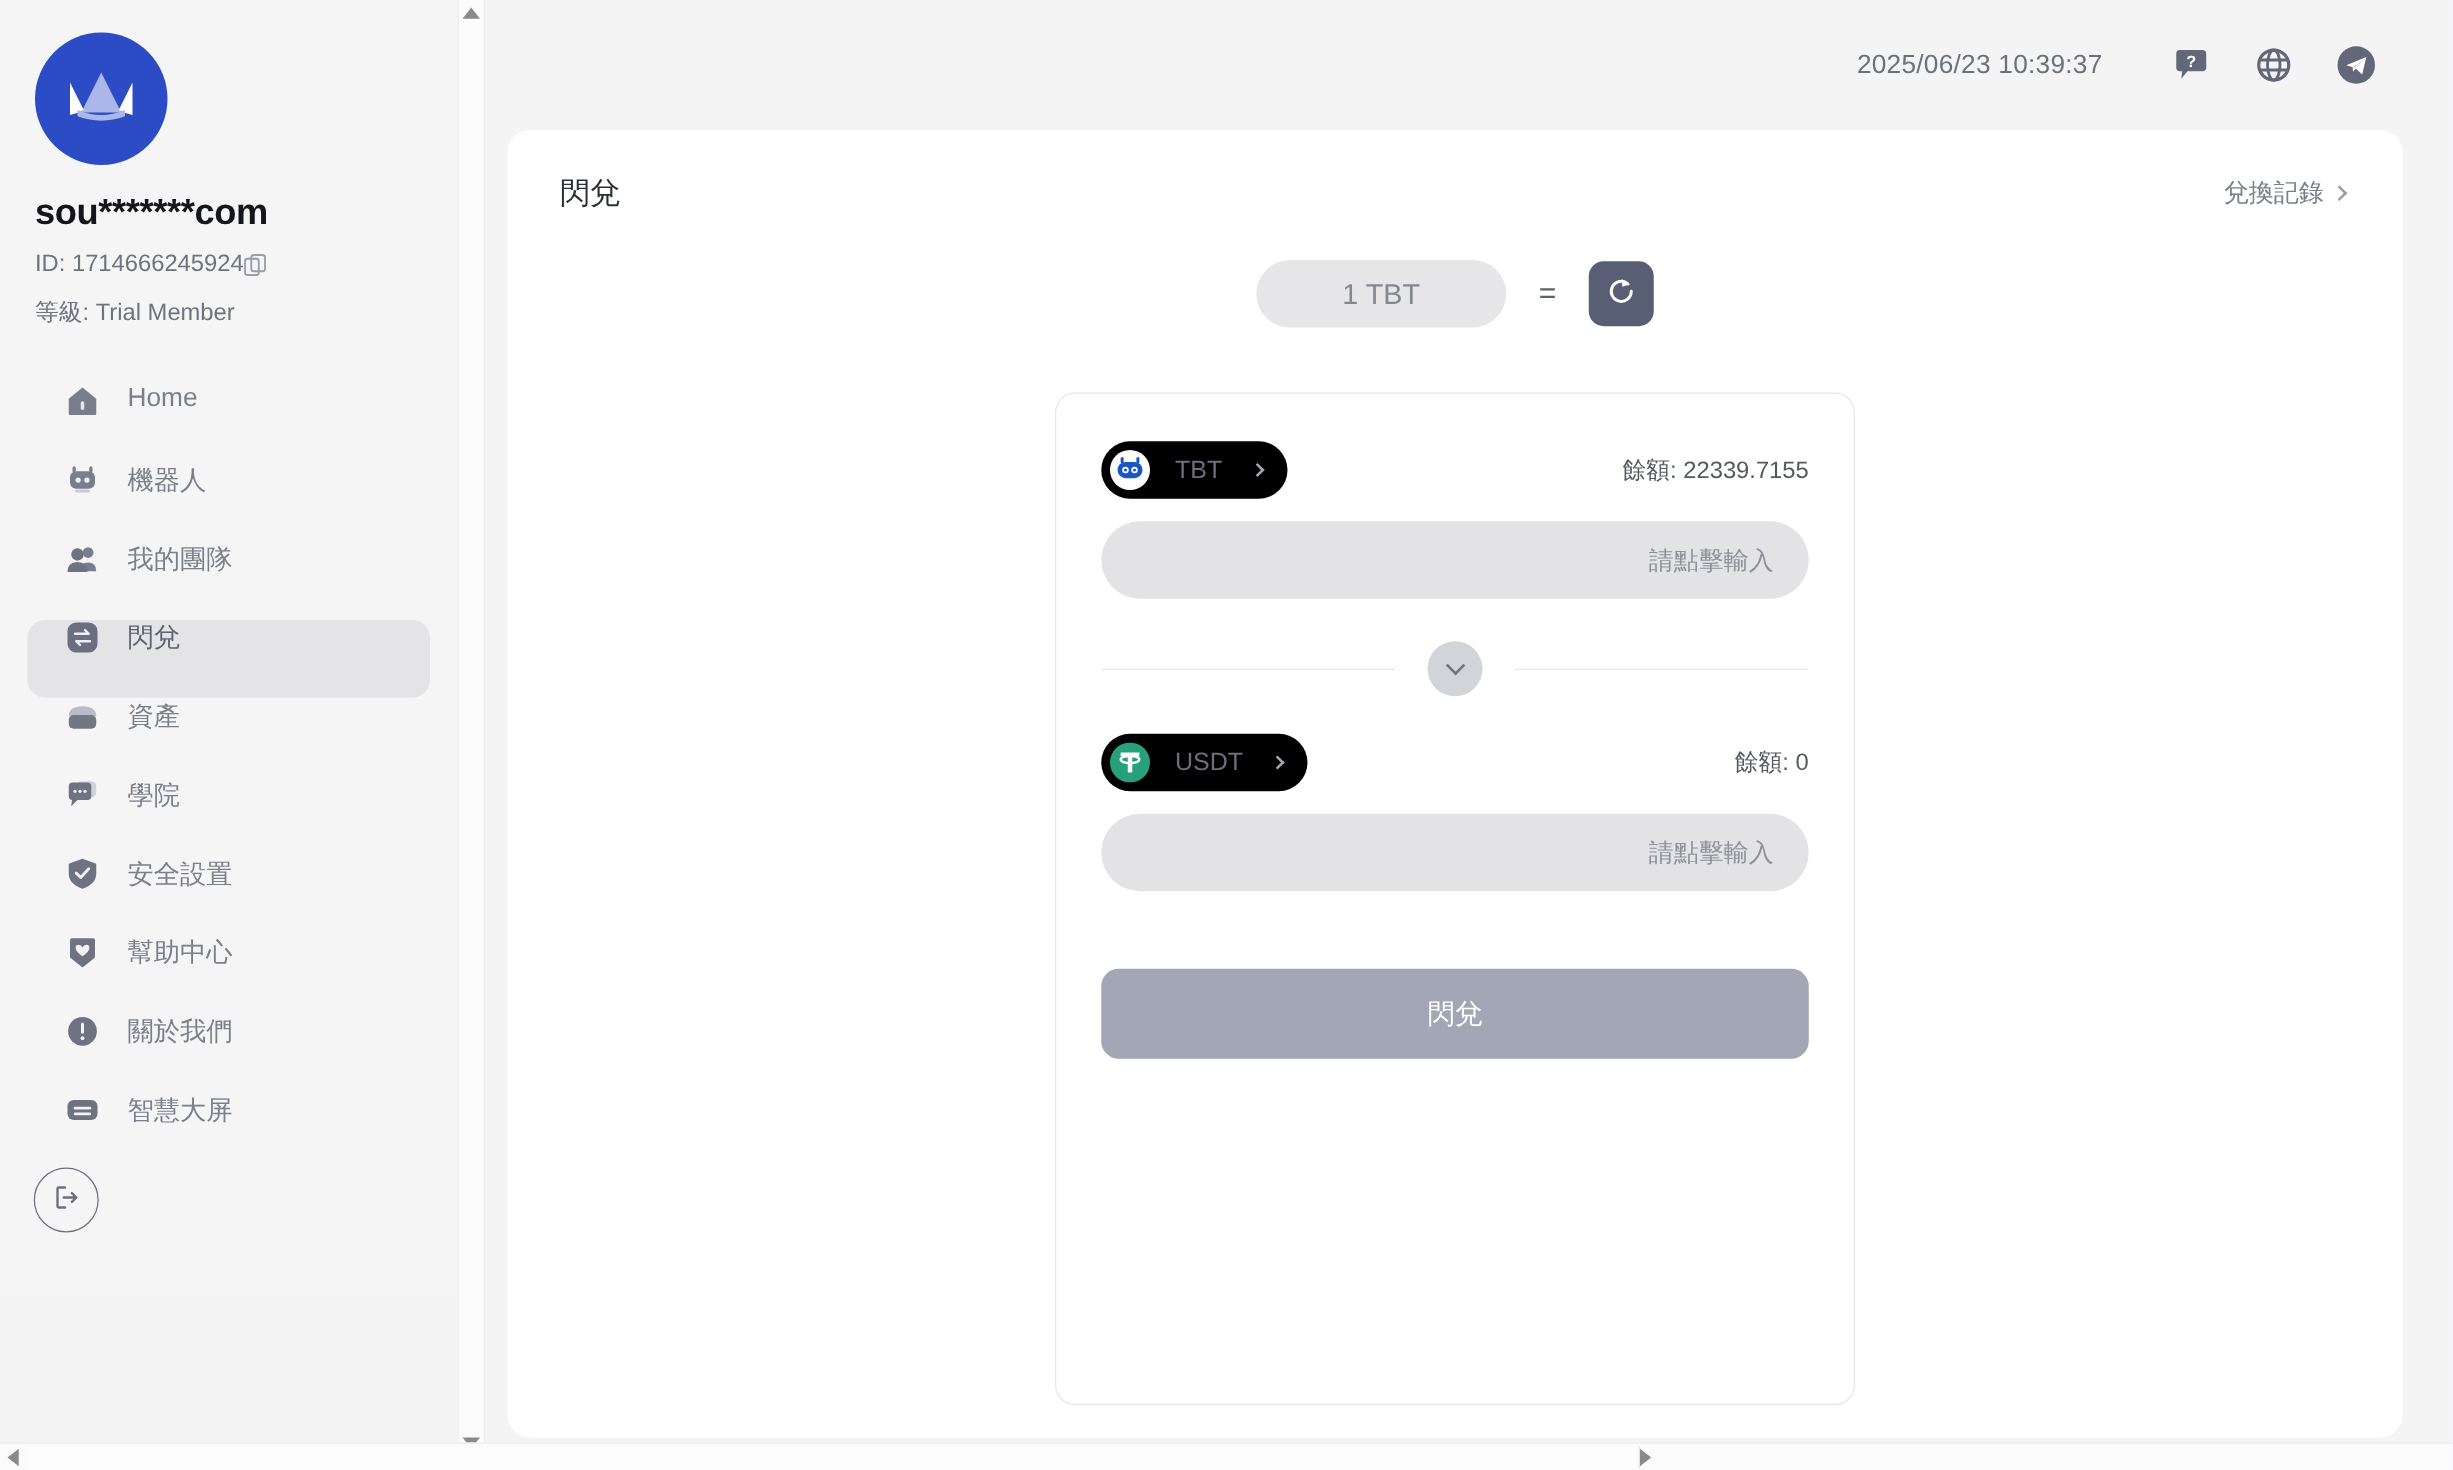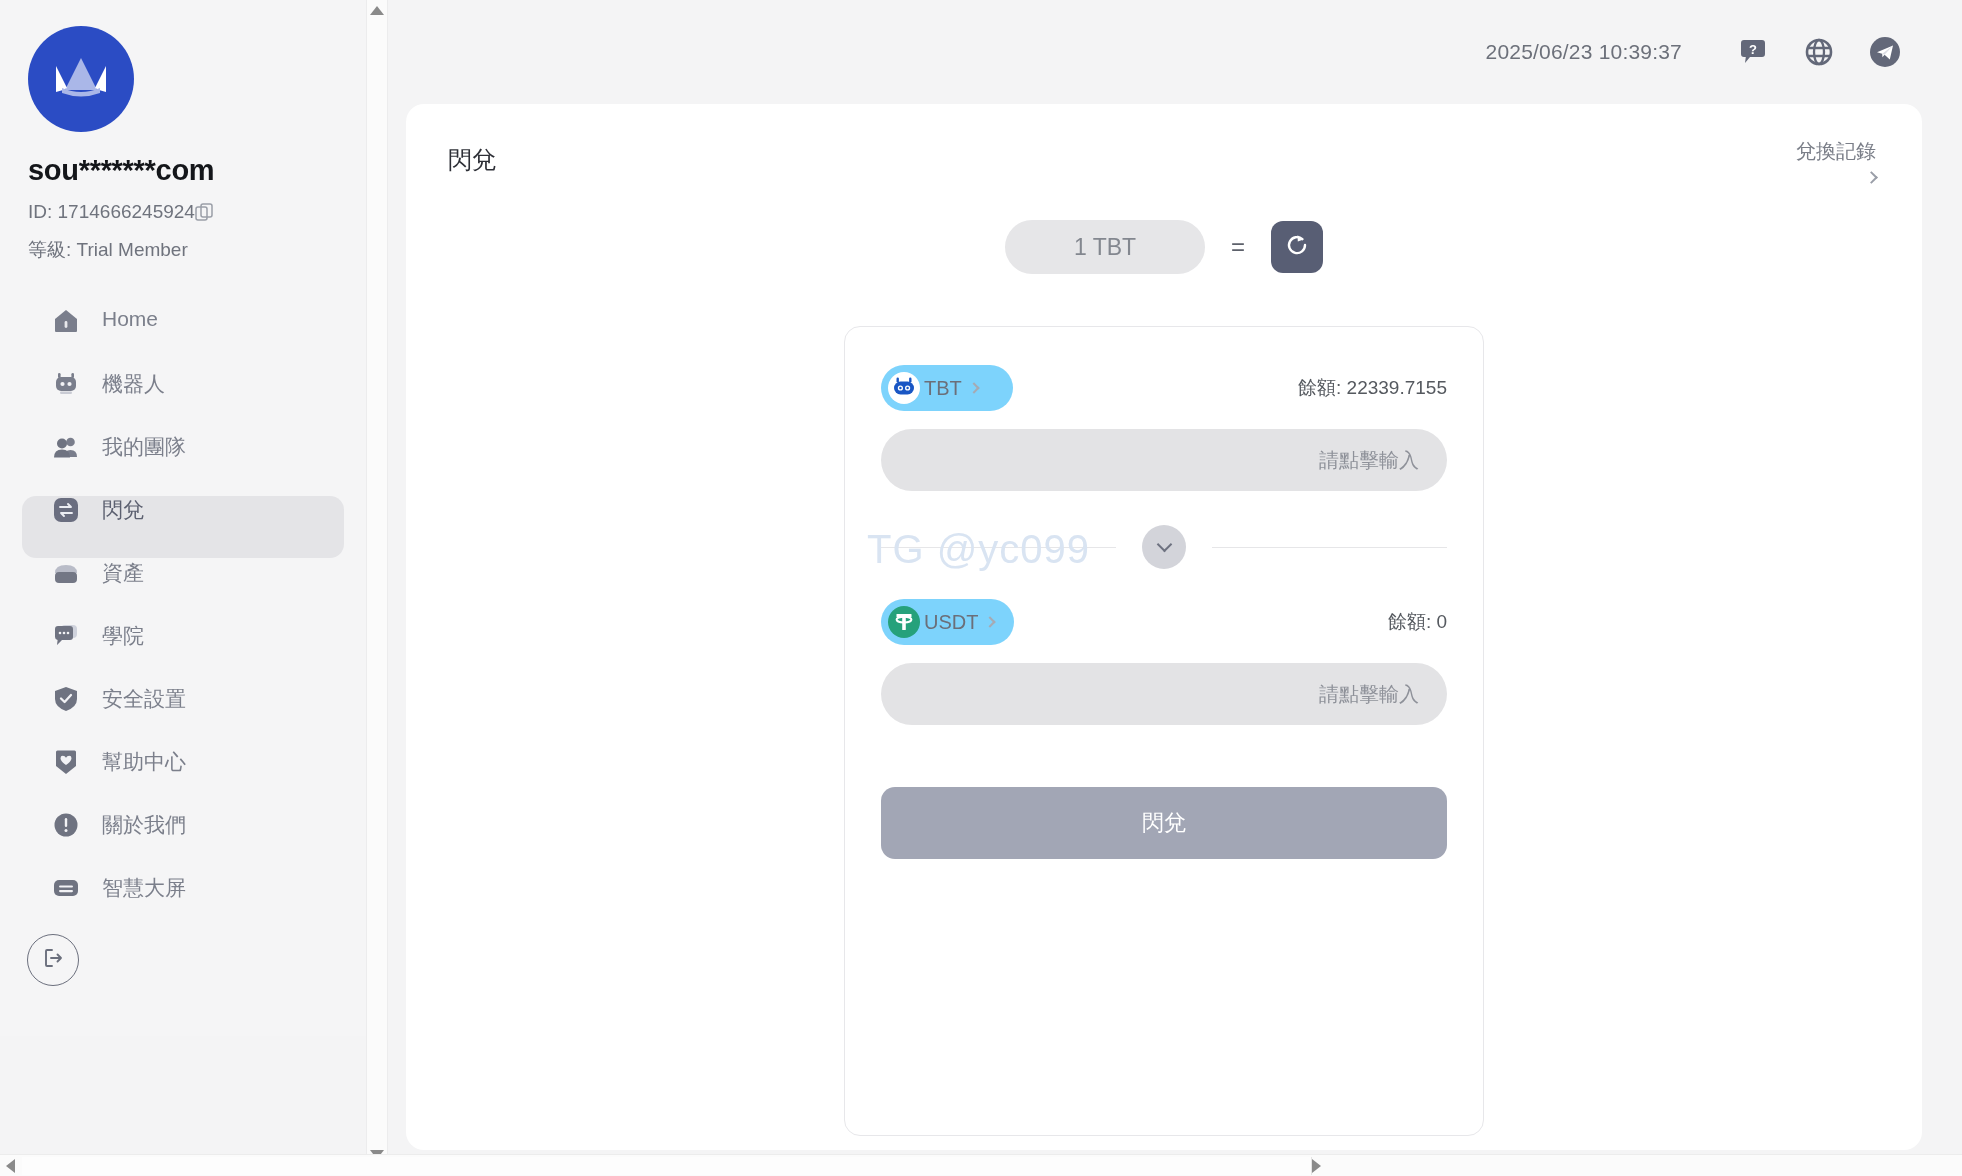--- a/index.html
+++ b/index.html
@@ -105,22 +105,22 @@
     height: 1046px;
     position: relative;
     overflow: hidden;
   }
   .card-head {
     display: flex; align-items: center; justify-content: space-between;
     padding: 34px 46px 0 42px;
   }
   .card-title { font-size: 24px; color: #2d2f36; }
   .record-link {
-    display: flex; align-items: flex-end; gap: 8px;
-    font-size: 20px; color: #7a7e88; cursor: pointer; flex-direction: column;
+    display: flex; align-items: center; gap: 8px;
+    font-size: 20px; color: #7a7e88; cursor: pointer;
   }
   .chev-r { width: 9px; height: 9px; border-right: 2px solid #9a9ea8; border-top: 2px solid #9a9ea8; transform: rotate(45deg); display:block; }
 
   
   .rate-row {
     margin-top: 38px; display: flex; align-items: center; justify-content: center; gap: 26px;
   }
   .rate-pill {
     height: 54px; border-radius: 27px; background: #e6e6e8;
     display: flex; align-items: center; justify-content: center;
@@ -137,22 +137,22 @@
   
   .swap-box {
     margin: 52px auto 0 auto; width: 640px;
     border: 1px solid #e7e7ea; border-radius: 16px;
     padding: 38px 36px 40px 36px; position: relative;
     background: #fff;
     min-height: 810px;
   }
   .tok-row { display: flex; align-items: center; justify-content: space-between; }
   .tok-pill {
-    height: 46px; border-radius: 23px; background: #7dd3fc;
-    display: flex; align-items: center; gap: 4px; padding: 0 20px 0 7px;
+    height: 46px; border-radius: 23px; background: #000000;
+    display: flex; align-items: center; gap: 20px; padding: 0 20px 0 7px;
     min-width: 132px; cursor: pointer; position: relative; z-index: 3;
   }
   .tok-ic { width: 32px; height: 32px; border-radius: 50%; display:block; flex:0 0 32px; }
   .tok-name { font-size: 20px; color: #6b6f79; }
   .tok-chev { width: 8px; height: 8px; border-right: 2px solid #a6aab3; border-top: 2px solid #a6aab3; transform: rotate(45deg); display:block; margin-left: 4px; }
   .bal { font-size: 19px; color: #55595f; position: relative; z-index: 3; }
 
   .amt-input {
     margin-top: 18px; height: 62px; border-radius: 31px; background: #e3e3e5;
     display: flex; align-items: center; justify-content: flex-end;
@@ -386,21 +386,20 @@
             <svg width="28" height="28" viewBox="0 0 28 28">
               <path d="M22 14 A8 8 0 1 1 19.4 8.2" stroke="#ffffff" stroke-width="2.4" fill="none" stroke-linecap="round"></path>
               <path d="M14.5 4.2 L20.5 8.6 L14.8 10.4" fill="#ffffff"></path>
             </svg>
           </span>
         </div>
       </div>
 
       <div class="swap-box">
 
-        <div class="watermark">TG @yc099</div>
 
         <div class="tok-row">
           <div class="tok-pill">
             <span class="tok-ic">
               <svg width="32" height="32" viewBox="0 0 32 32">
                 <circle cx="16" cy="16" r="16" fill="#ffffff"></circle>
                 <rect x="6" y="9.5" width="20" height="13" rx="6.5" fill="#1956c4"></rect>
                 <rect x="8.5" y="5.5" width="2.4" height="5" rx="1.2" fill="#1956c4"></rect>
                 <rect x="21.1" y="5.5" width="2.4" height="5" rx="1.2" fill="#1956c4"></rect>
                 <circle cx="12.4" cy="16" r="2.6" fill="#ffffff"></circle>

